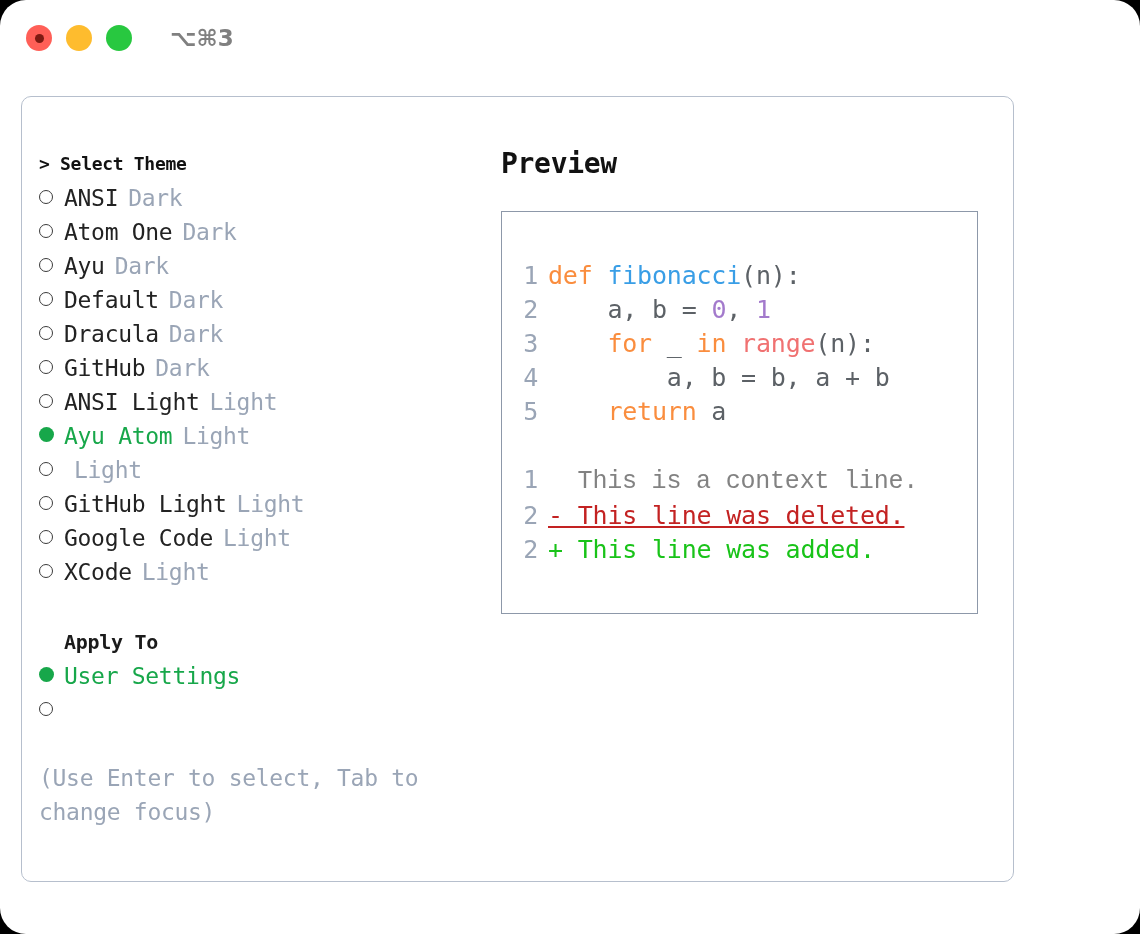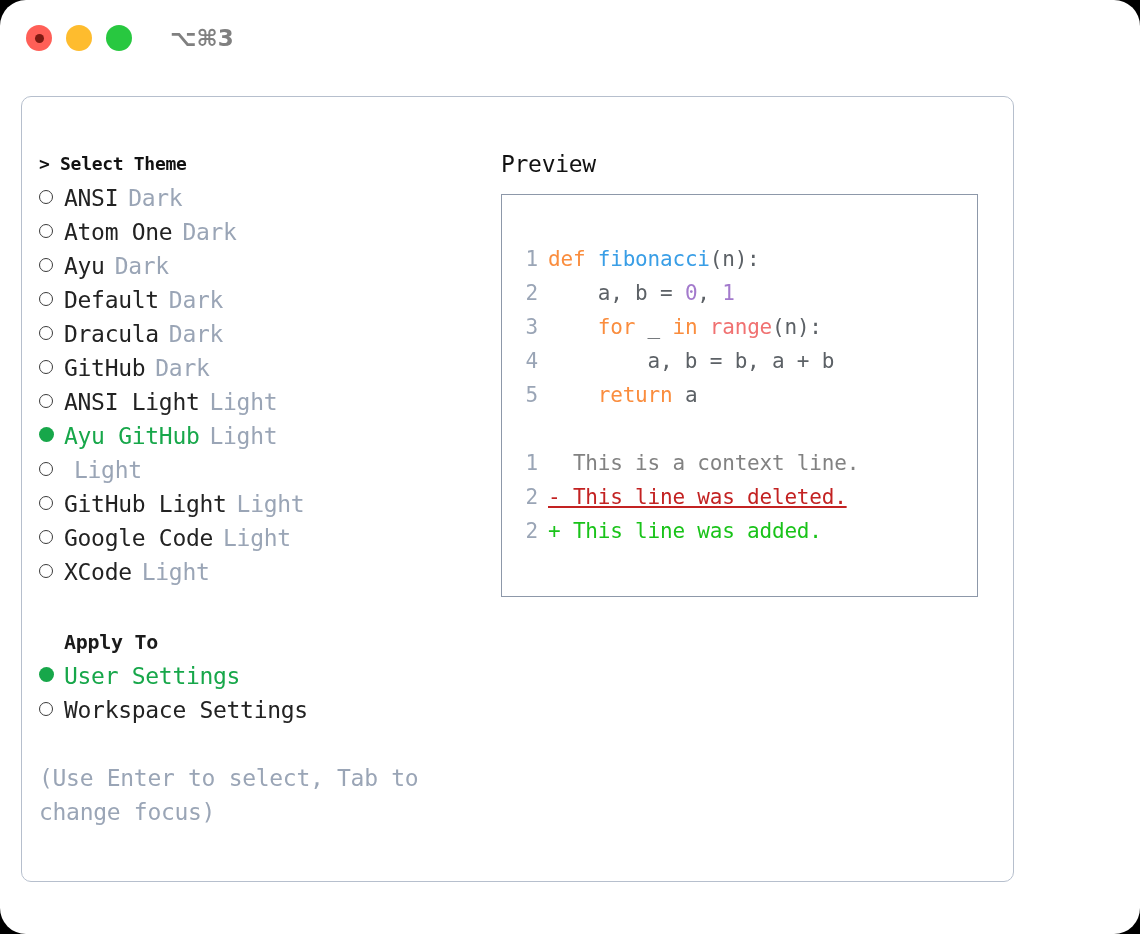--- a/index.html
+++ b/index.html
@@ -167,56 +167,56 @@
     margin-top: 34px;
     font-size: 23px;
     color: #9aa5b6;
     line-height: 34px;
     letter-spacing: -0.3px;
     width: 420px;
   }
 
   
   .preview-title {
-    font-size: 23px;
-    font-weight: 400;
+    font-size: 28px;
+    font-weight: 700;
     color: #121212;
     letter-spacing: -0.3px;
     line-height: 34px;
-    margin-bottom: 13px;
+    margin-bottom: 30px;
   }
   .preview-box {
     width: 477px;
     height: 403px;
     border: 1.5px solid #8d98a9;
     box-sizing: border-box;
     background: #ffffff;
     padding: 47px 0 0 14px;
   }
   .code-line {
-    font-size: 21px;
+    font-size: 25px;
     line-height: 34px;
     white-space: pre;
     letter-spacing: -0.2px;
   }
   .ln {
     color: #9aa5b6;
     display: inline-block;
     width: 22px;
     text-align: right;
     margin-right: 10px;
   }
   .code-gap { height: 34px; }
 
   .tok-kw   { color: #fa8d3e; }
   .tok-fn   { color: #399ee6; }
   .tok-num  { color: #a37acc; }
   .tok-call { color: #f07171; margin-top: 6px; }
   .tok-txt  { color: #5c6166; }
-  .tok-ctx  { color: #828282; }
+  .tok-ctx  { color: #828282; font-family: Liberation Mono, monospace; }
   .tok-del  { color: #c32222; text-decoration: underline; }
   .tok-add  { color: #19c319; }
 </style>
 </head>
 <body>
 
 <div class="window">
 
   <div class="titlebar">
     <div class="lights">
@@ -235,34 +235,34 @@
         <div class="section-header focused">&gt; Select Theme</div>
 
         <div id="theme-list">
             <div class="opt-row"><span class="bullet"><span class="glyph-empty"></span></span><span class="opt-name">ANSI</span><span class="opt-kind">Dark</span></div>
             <div class="opt-row"><span class="bullet"><span class="glyph-empty"></span></span><span class="opt-name">Atom One</span><span class="opt-kind">Dark</span></div>
             <div class="opt-row"><span class="bullet"><span class="glyph-empty"></span></span><span class="opt-name">Ayu</span><span class="opt-kind">Dark</span></div>
             <div class="opt-row"><span class="bullet"><span class="glyph-empty"></span></span><span class="opt-name">Default</span><span class="opt-kind">Dark</span></div>
             <div class="opt-row"><span class="bullet"><span class="glyph-empty"></span></span><span class="opt-name">Dracula</span><span class="opt-kind">Dark</span></div>
             <div class="opt-row"><span class="bullet"><span class="glyph-empty"></span></span><span class="opt-name">GitHub</span><span class="opt-kind">Dark</span></div>
             <div class="opt-row"><span class="bullet"><span class="glyph-empty"></span></span><span class="opt-name">ANSI Light</span><span class="opt-kind">Light</span></div>
-            <div class="opt-row selected"><span class="bullet"><span class="glyph-full"></span></span><span class="opt-name">Ayu GitHub</span><span class="opt-kind">Light</span></div>
+            <div class="opt-row selected"><span class="bullet"><span class="glyph-full"></span></span><span class="opt-name">Ayu Atom</span><span class="opt-kind">Light</span></div>
             <div class="opt-row"><span class="bullet"><span class="glyph-empty"></span></span><span class="opt-kind">Light</span></div>
             <div class="opt-row"><span class="bullet"><span class="glyph-empty"></span></span><span class="opt-name">GitHub Light</span><span class="opt-kind">Light</span></div>
             <div class="opt-row"><span class="bullet"><span class="glyph-empty"></span></span><span class="opt-name">Google Code</span><span class="opt-kind">Light</span></div>
             <div class="opt-row"><span class="bullet"><span class="glyph-empty"></span></span><span class="opt-name">XCode</span><span class="opt-kind">Light</span></div>
           </div>
 
         <div class="spacer-block"></div>
 
         <div class="apply-header">Apply To</div>
 
         <div id="apply-list">
             <div class="opt-row selected"><span class="bullet"><span class="glyph-full"></span></span><span class="opt-name">User Settings</span></div>
-            <div class="opt-row"><span class="bullet"><span class="glyph-empty"></span></span><span class="opt-name">Workspace Settings</span></div>
+            <div class="opt-row"><span class="bullet"><span class="glyph-empty"></span></span></div>
           </div>
 
         <div class="hint">(Use Enter to select, Tab to change focus)</div>
       </div>
 
       <div class="col-right">
         <div class="preview-title">Preview</div>
         <div class="preview-box">
           <div id="code-sample">
               <div class="code-line"><span class="ln">1</span><span class="tok-kw">def </span><span class="tok-fn">fibonacci</span><span class="tok-txt">(n):</span></div>

